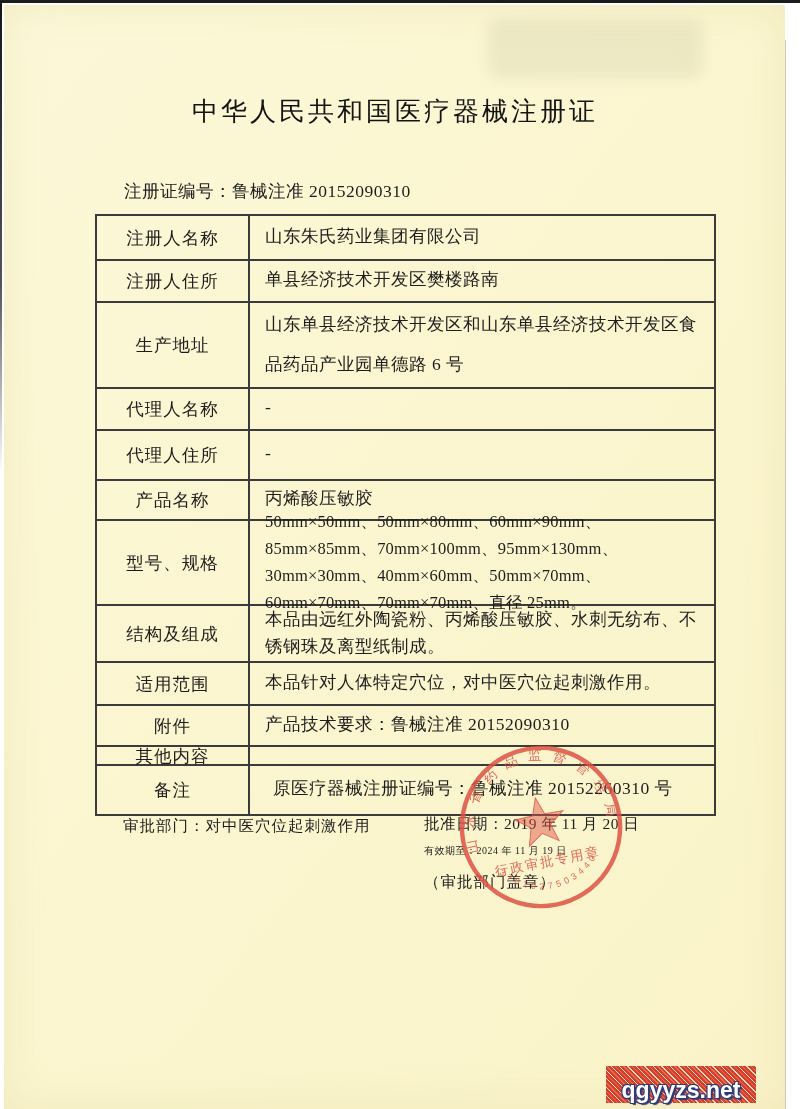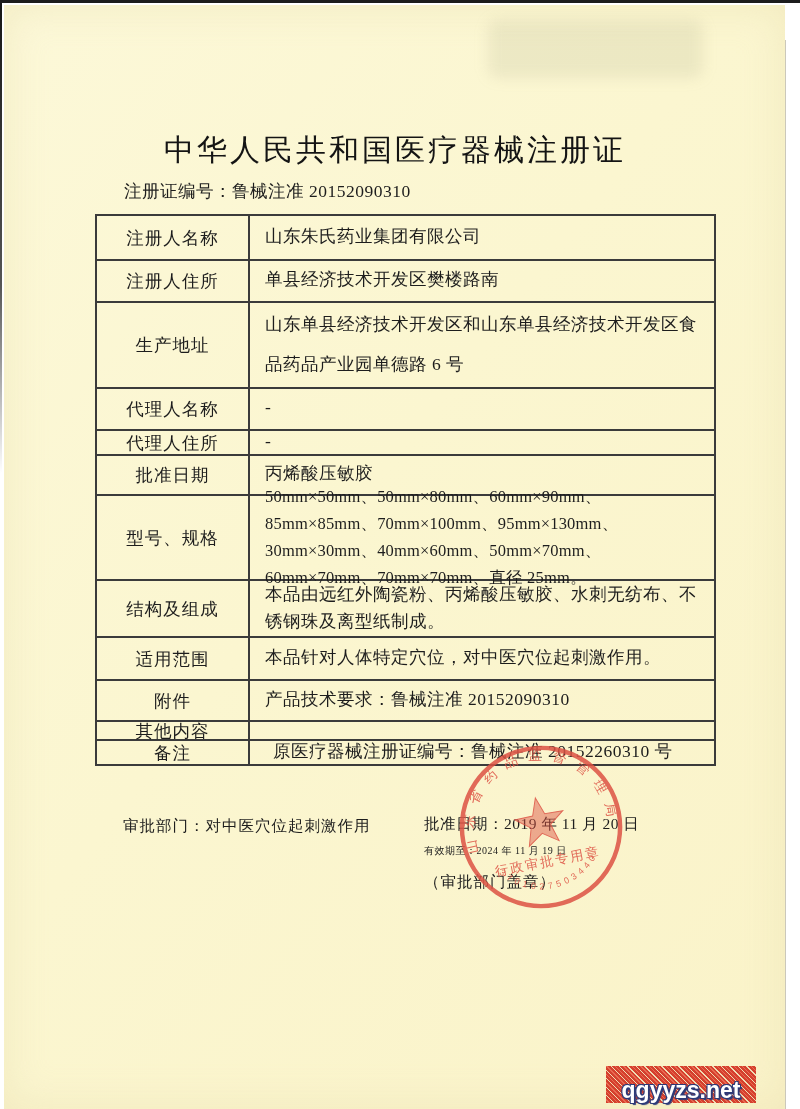--- a/index.html
+++ b/index.html
@@ -13,37 +13,37 @@
   .page{
     position:absolute;left:4px;top:5px;width:781px;height:1104px;
     background:linear-gradient(128deg,#fcf8d8 0%,#fbf6d0 45%,#faf3c9 100%);
     box-shadow:inset 0 0 40px rgba(230,220,170,.45);
   }
   .page-edge-r{position:absolute;left:785px;top:40px;width:1px;height:1069px;background:rgba(160,155,130,.55)}
   .ghost{position:absolute;left:488px;top:20px;width:215px;height:58px;border-radius:10px;
     background:rgba(150,148,110,.14);filter:blur(7px)}
   .title{
     position:absolute;left:0;top:94px;width:790px;text-align:center;
-    font-size:30px;font-weight:500;letter-spacing:3px;color:#141414;margin-top:36px;
+    font-size:26px;font-weight:500;letter-spacing:3px;color:#141414;
   }
   .certline{position:absolute;left:124px;top:179px;font-size:17.5px;letter-spacing:.5px}
   
   .tbl{position:absolute;left:95px;top:214px;width:617px;border:2px solid #3b3b3b}
   .row{display:flex;box-sizing:border-box;border-top:2px solid #3b3b3b}
   .row:first-child{border-top:none}
   .lab{
     width:153px;flex:0 0 153px;box-sizing:border-box;border-right:2px solid #3b3b3b;
     display:flex;align-items:center;justify-content:center;
     font-size:17.5px;letter-spacing:1px;text-align:center;
   }
   .val{
     flex:1;display:flex;align-items:center;box-sizing:border-box;
     padding:1px 10px 3px 15px;font-size:17.5px;line-height:1.55;letter-spacing:.5px;
   }
-  .h43{height:43px}.h42{height:42px}.h86{height:86px}.h39{height:25px}
+  .h43{height:43px}.h42{height:42px}.h86{height:86px}.h39{height:50px}
   .h40{height:40px}.h85{height:85px}.h57{height:57px}.h41{height:41px}.h36{height:19px}
   .val-addr2{line-height:40px}
   .val-spec{font-size:16.5px;line-height:27px;letter-spacing:.2px;padding-right:6px}
   .val-comp{line-height:27px}
   .val-note{padding-left:23px}
   
   .foot-left{position:absolute;left:123px;top:816px;font-size:15.5px;letter-spacing:1px}
   .foot-r1{position:absolute;left:424px;top:814px;font-size:15.5px;letter-spacing:.5px}
   .foot-r2{position:absolute;left:424px;top:844px;font-size:10px;letter-spacing:.5px}
   .foot-r3{position:absolute;left:424px;top:872px;font-size:15.5px;letter-spacing:1px}
@@ -90,21 +90,21 @@
   </div>
   <div class="row h42">
     <div class="lab">代理人名称</div>
     <div class="val">-</div>
   </div>
   <div class="row h39">
     <div class="lab">代理人住所</div>
     <div class="val">-</div>
   </div>
   <div class="row h40">
-    <div class="lab">批准日期</div>
+    <div class="lab">产品名称</div>
     <div class="val">丙烯酸压敏胶</div>
   </div>
   <div class="row h85">
     <div class="lab">型号、规格</div>
     <div class="val val-spec">50mm×50mm、50mm×80mm、60mm×90mm、85mm×85mm、70mm×100mm、95mm×130mm、30mm×30mm、40mm×60mm、50mm×70mm、60mm×70mm、70mm×70mm、直径 25mm。</div>
   </div>
   <div class="row h57">
     <div class="lab">结构及组成</div>
     <div class="val val-comp">本品由远红外陶瓷粉、丙烯酸压敏胶、水刺无纺布、不锈钢珠及离型纸制成。</div>
   </div>

